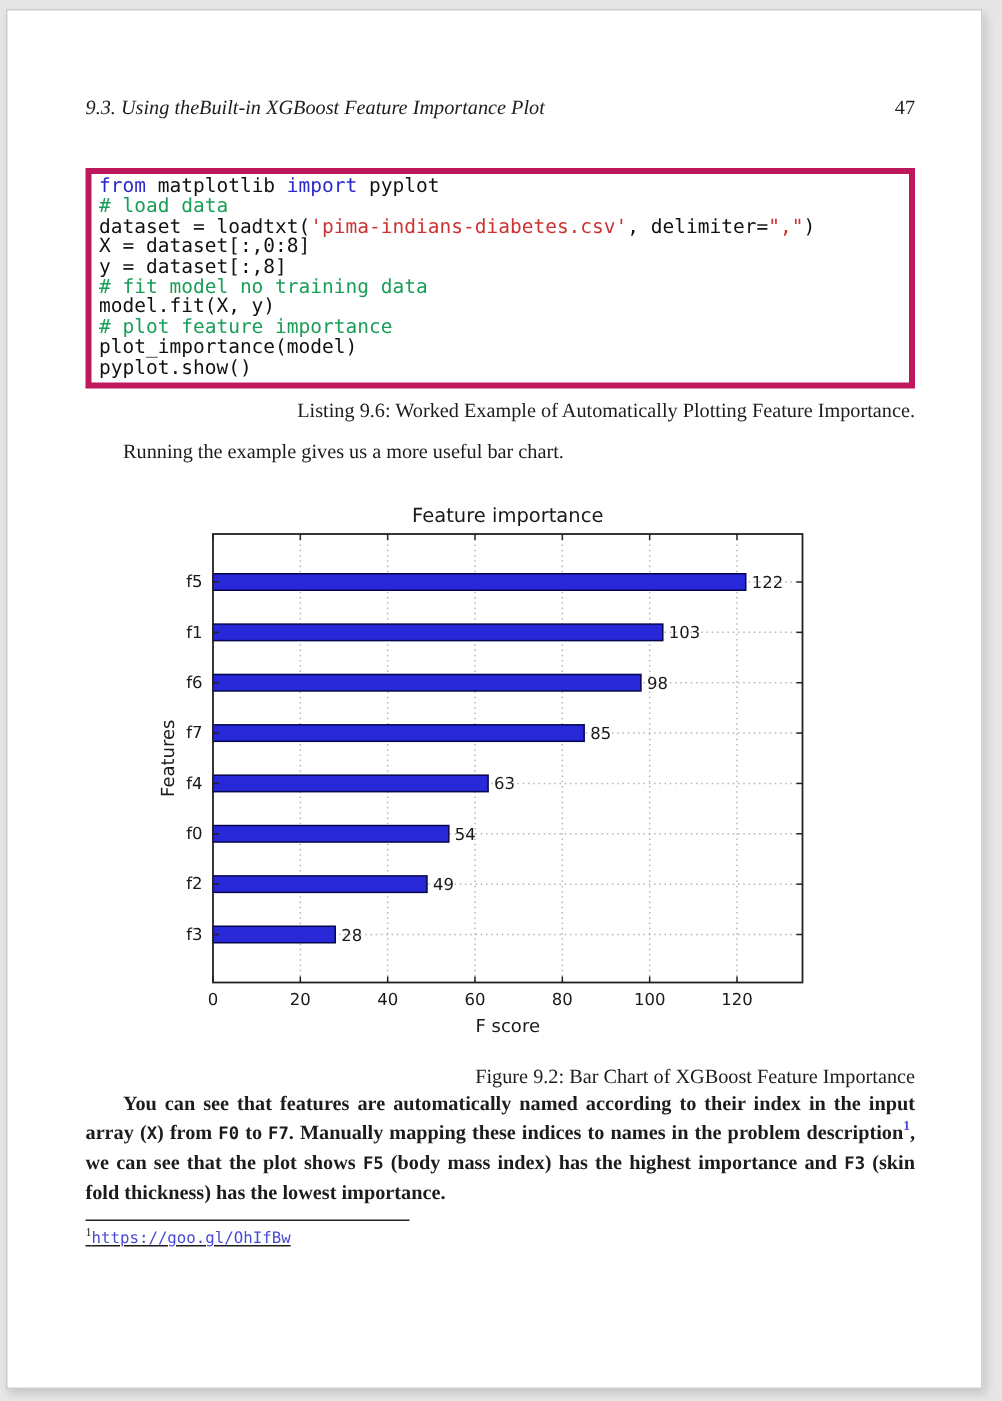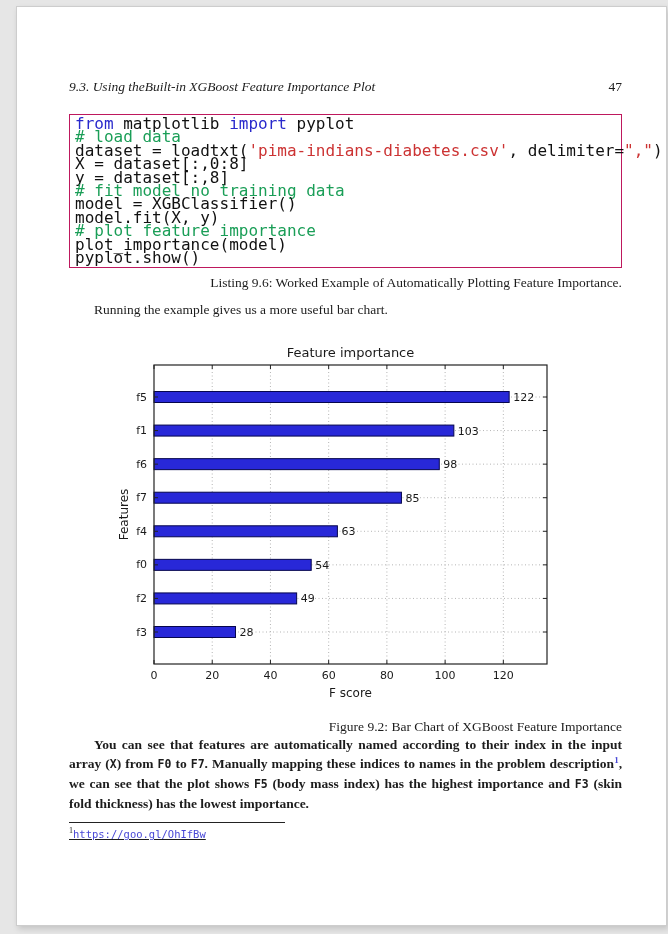--- a/index.html
+++ b/index.html
@@ -4,40 +4,40 @@
 <style>
   html,body{margin:0;padding:0;}
   body{
     width:668px;height:934px;
     background:#e6e6e6;
     font-family:"Liberation Serif", serif;
     position:relative;
     overflow:hidden;
   }
   .page{
-    position:absolute;left:16px;top:6px;
+    position:absolute;left:4px;top:6px;
     width:651px;height:920px;
     background:#ffffff;
     border:1px solid #cdcdcd;
     box-shadow:2px 3px 6px rgba(0,0,0,0.15);
     box-sizing:border-box;
-    padding:72px 44px 0 52px;
+    padding:57px 44px 0 52px;
     color:#1c1c1c;
   }
   .header{
     display:flex;justify-content:space-between;align-items:baseline;
     font-style:italic;font-size:13.5px;
   }
   .header .pagenum{font-style:normal;}
   .codebox{
-    margin-top:19px;
-    border:1px solid #be185d;
+    margin-top:32px;
+    border:4px solid #be185d;
     padding:2px 5px 3px 5px;
     font-family:"DejaVu Sans Mono", monospace;
-    font-size:16px;
+    font-size:13px;
     line-height:13.4px;
     color:#111;
   }
   .code-line{white-space:pre;}
   .seg-kw{color:var(--keyword);}
   .seg-cm{color:var(--comment);}
   .seg-str{color:var(--string);}
   .seg-pl{color:#111;}
   .caption{
     text-align:right;
@@ -82,21 +82,20 @@
     <span class="pagenum">47</span>
   </div>
 
   <div class="codebox">
       <div class="code-line"><span class="seg-kw">from</span><span class="seg-pl"> matplotlib </span><span class="seg-kw">import</span><span class="seg-pl"> pyplot</span></div>
       <div class="code-line"><span class="seg-cm"># load data</span></div>
       <div class="code-line"><span class="seg-pl">dataset = loadtxt(</span><span class="seg-str">'pima-indians-diabetes.csv'</span><span class="seg-pl">, delimiter=</span><span class="seg-str">","</span><span class="seg-pl">)</span></div>
       <div class="code-line"><span class="seg-pl">X = dataset[:,0:8]</span></div>
       <div class="code-line"><span class="seg-pl">y = dataset[:,8]</span></div>
       <div class="code-line"><span class="seg-cm"># fit model no training data</span></div>
-      <div class="code-line"><span class="seg-pl">model = XGBClassifier()</span></div>
       <div class="code-line"><span class="seg-pl">model.fit(X, y)</span></div>
       <div class="code-line"><span class="seg-cm"># plot feature importance</span></div>
       <div class="code-line"><span class="seg-pl">plot_importance(model)</span></div>
       <div class="code-line"><span class="seg-pl">pyplot.show()</span></div>
     </div>
 
   <div class="caption">Listing 9.6: Worked Example of Automatically Plotting Feature Importance.</div>
 
   <div class="para p1">Running the example gives us a more useful bar chart.</div>
 

